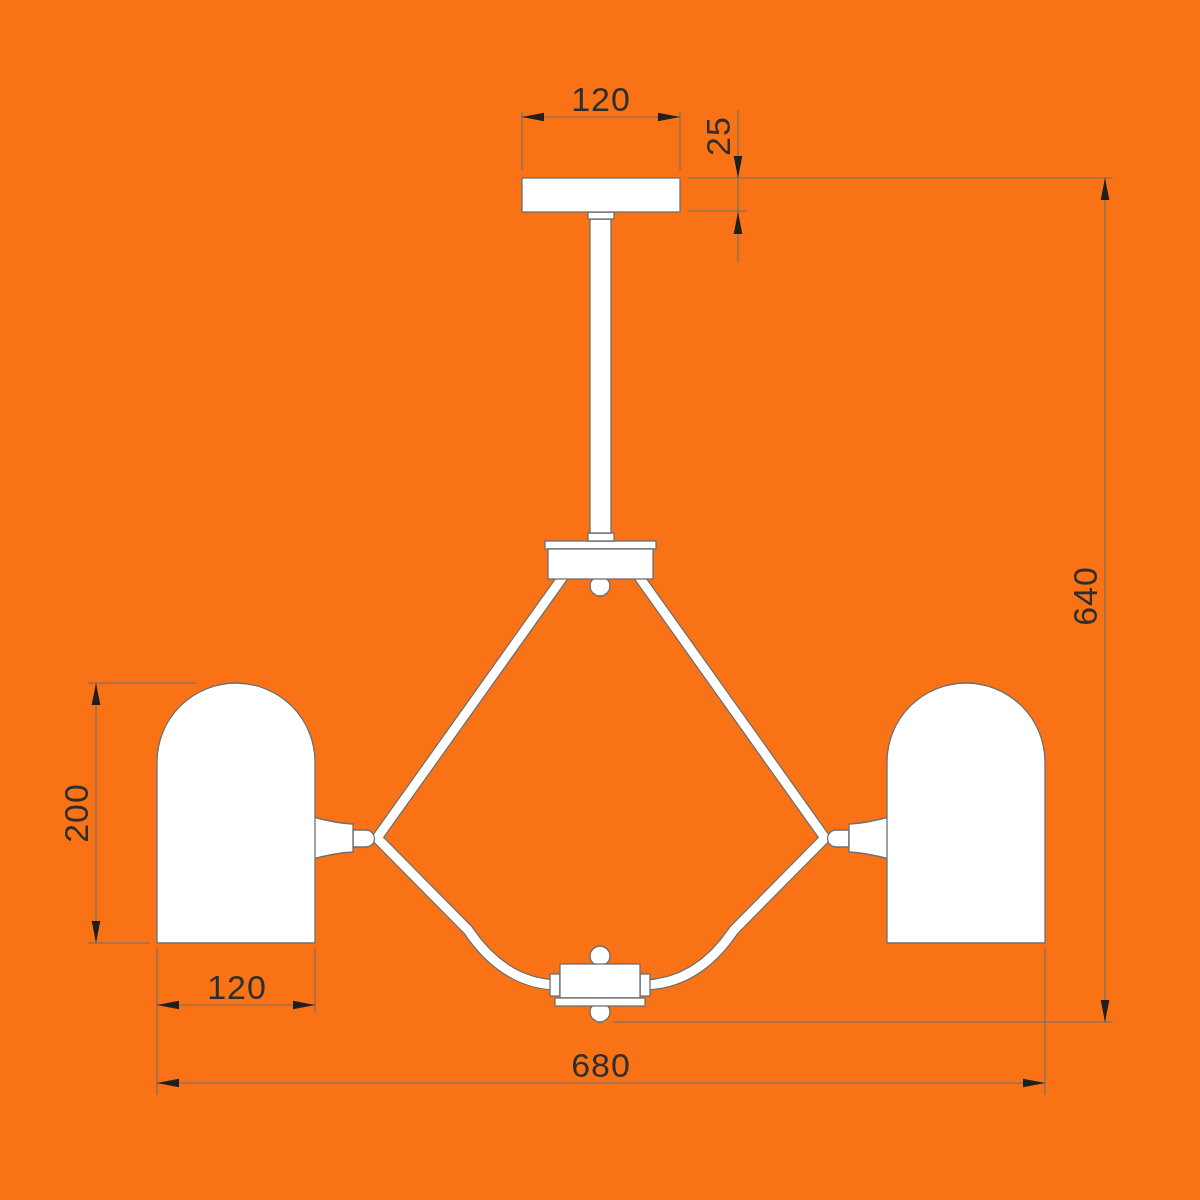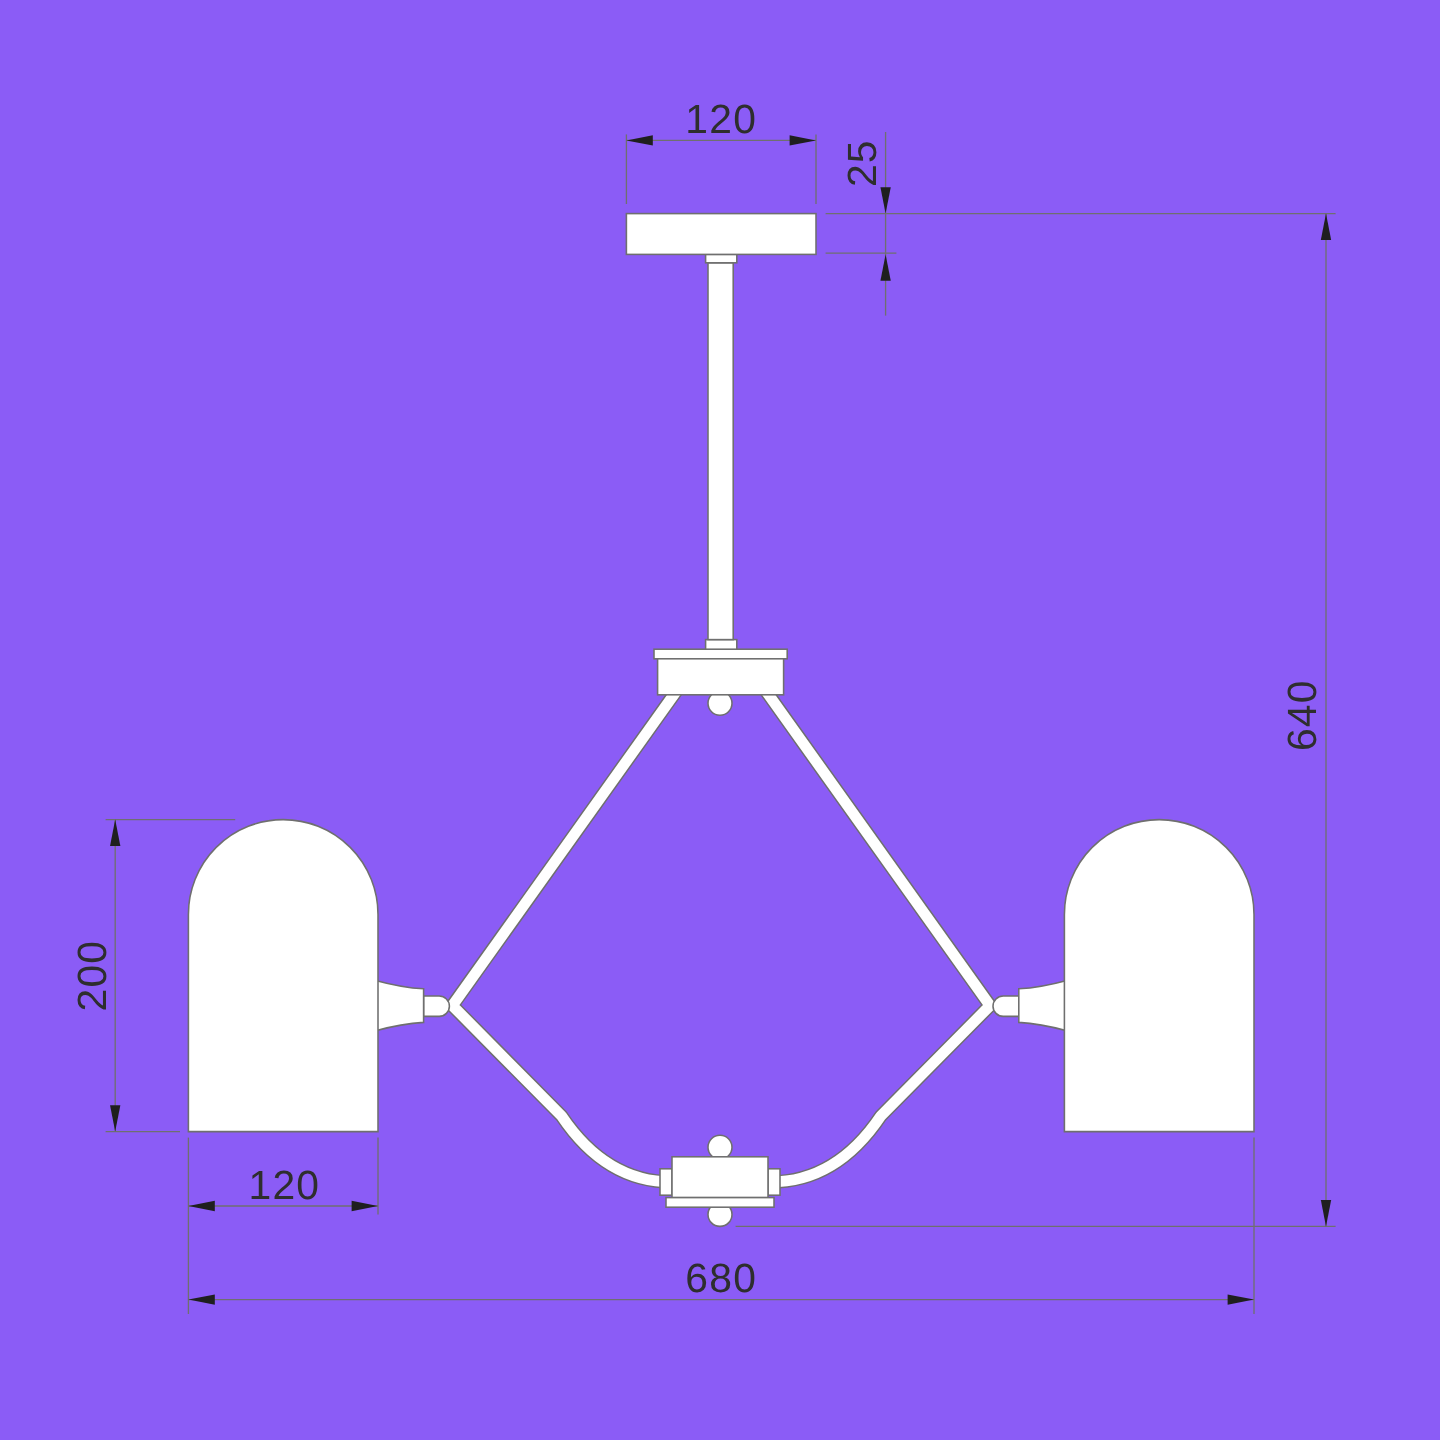--- a/index.html
+++ b/index.html
@@ -4,21 +4,21 @@
 <style>
   html, body {
     margin: 0;
     padding: 0;
     background: #ffffff;
   }
   .stage {
     position: relative;
     width: 1200px;
     height: 1200px;
-    background: #8b5cf6;
+    background: #f97316;
     overflow: hidden;
   }
   svg {
     display: block;
   }
   
   .part {
     fill: #ffffff;
     stroke: #6f6f6f;
     stroke-width: 1.3;

